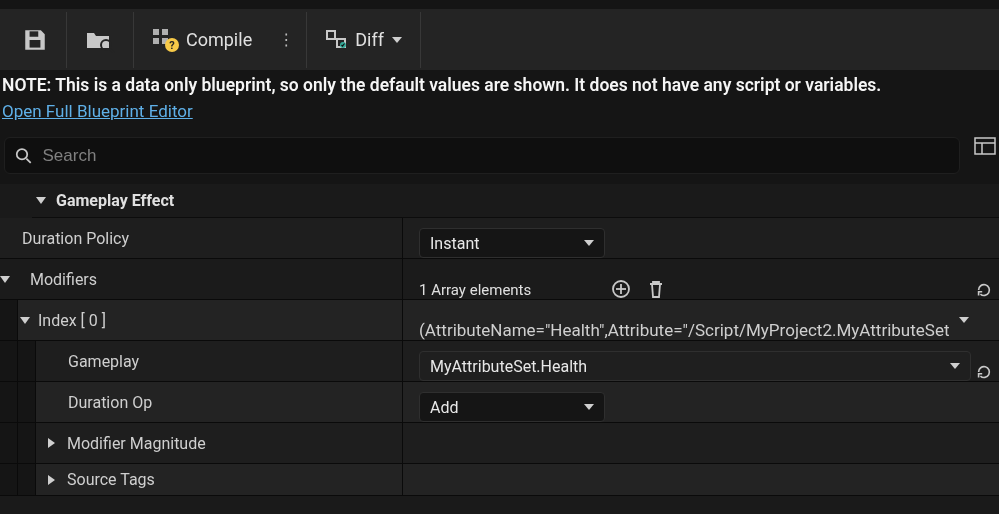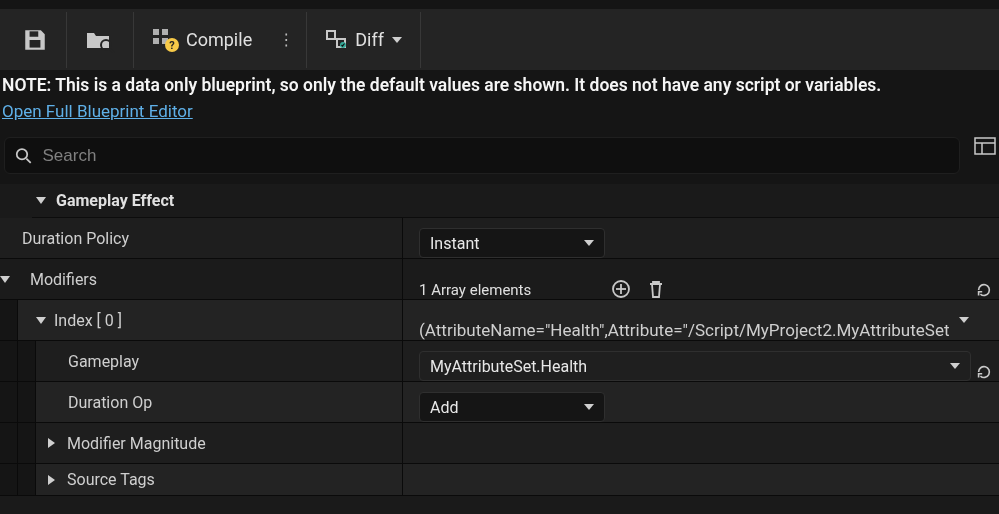--- a/index.html
+++ b/index.html
@@ -301,21 +301,21 @@
       <svg width="18" height="18" viewBox="0 0 20 20">
           <path d="M4 10a6 6 0 1 1 2 4.5" stroke="#c8c8c8" stroke-width="1.8" fill="none"></path>
           <path d="M4 16v-4h4" stroke="#c8c8c8" stroke-width="1.8" fill="none"></path>
         </svg>
     </span>
   </div>
 </div>
 
 <div class="row darker">
   <div class="indent-stub"></div>
-  <div class="label-cell" style="flex:0 0 385px;padding-left:18px">
+  <div class="label-cell" style="flex:0 0 385px;padding-left:2px">
     <span class="tri-down"></span>
     <span>Index [ 0 ]</span>
   </div>
   <div class="value-cell">
     <span class="struct-text">(AttributeName="Health",Attribute="/Script/MyProject2.MyAttributeSet</span>
     <span class="right-chev-cell icon-btn" style="right:30px">
       <span class="chev"></span>
     </span>
   </div>
 </div>

